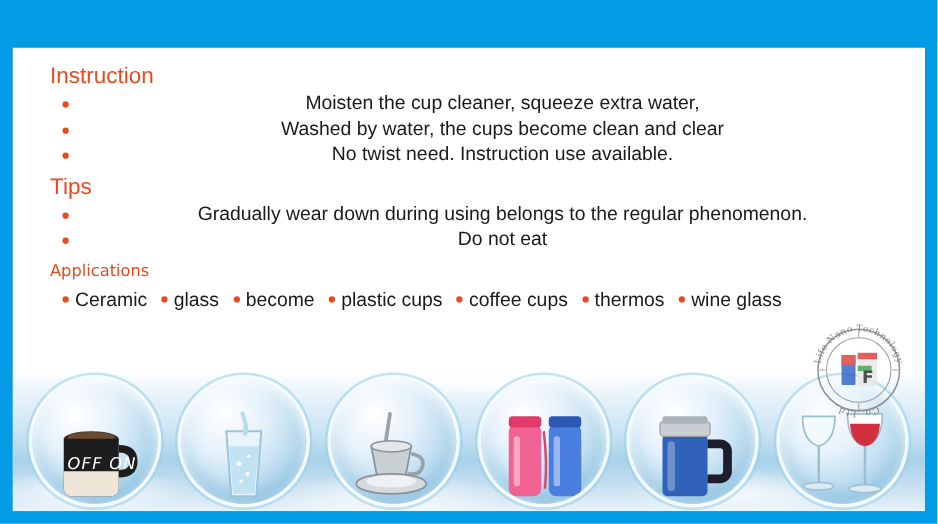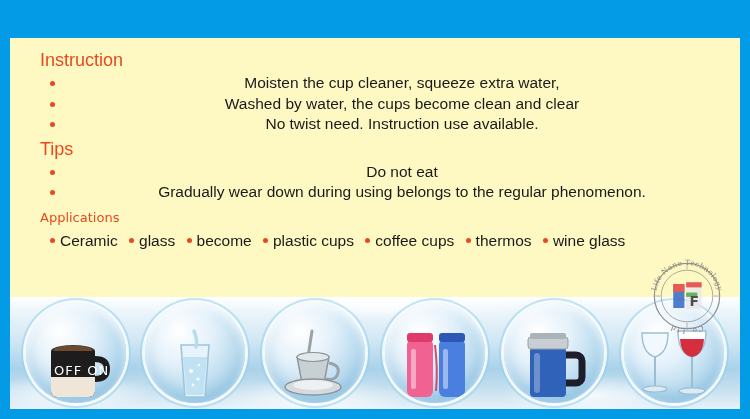--- a/index.html
+++ b/index.html
@@ -48,21 +48,21 @@
     border-bottom: 7px solid transparent;
   }
 
   
   .card {
     position: absolute;
     top: 38px;
     left: 10px;
     width: 730px;
     height: 371px;
-    background: #fef9c3;
+    background: #ffffff;
     overflow: hidden;
   }
 
   .content {
     position: relative;
     padding: 10px 0 0 30px;
     z-index: 3;
   }
 
   .section-heading {
@@ -132,20 +132,21 @@
   .strip {
     position: absolute;
     bottom: 0;
     left: 0;
     width: 730px;
     height: 112px;
     background:
       linear-gradient(to bottom,
         #ffffff 0%, #eef6fb 12%, #cfe6f4 40%, #a9d2ea 64%, #cde3f1 86%, #e8f2f9 100%);
     overflow: hidden;
+    font-style: italic;
   }
   .strip-waves {
     position: absolute;
     inset: 0;
     background:
       radial-gradient(ellipse 120px 26px at 60px 96px, rgba(255,255,255,0.85), rgba(255,255,255,0) 70%),
       radial-gradient(ellipse 140px 30px at 300px 102px, rgba(255,255,255,0.8), rgba(255,255,255,0) 70%),
       radial-gradient(ellipse 130px 28px at 580px 98px, rgba(255,255,255,0.8), rgba(255,255,255,0) 70%),
       radial-gradient(ellipse 200px 20px at 380px 8px, rgba(255,255,255,0.9), rgba(255,255,255,0) 70%);
   }
@@ -201,22 +202,22 @@
 
       <div class="section-heading plain">Instruction</div>
       <ul class="bullets">
         <li>Moisten the cup cleaner, squeeze extra water,</li>
         <li>Washed by water, the cups become clean and clear</li>
         <li>No twist need. Instruction use available.</li>
       </ul>
 
       <div class="section-heading plain">Tips</div>
       <ul class="bullets">
+        <li>Gradually wear down during using belongs to the regular phenomenon.</li>
         <li>Do not eat</li>
-        <li>Gradually wear down during using belongs to the regular phenomenon.</li>
       </ul>
 
       <div class="section-heading">Applications</div>
       <div class="apps-line">
         <span class="app-item"><span class="dot"></span><span>Ceramic</span></span>
         <span class="app-item"><span class="dot"></span><span>glass</span></span>
         <span class="app-item"><span class="dot"></span><span>become</span></span>
         <span class="app-item"><span class="dot"></span><span>plastic cups</span></span>
         <span class="app-item"><span class="dot"></span><span>coffee cups</span></span>
         <span class="app-item"><span class="dot"></span><span>thermos</span></span>

